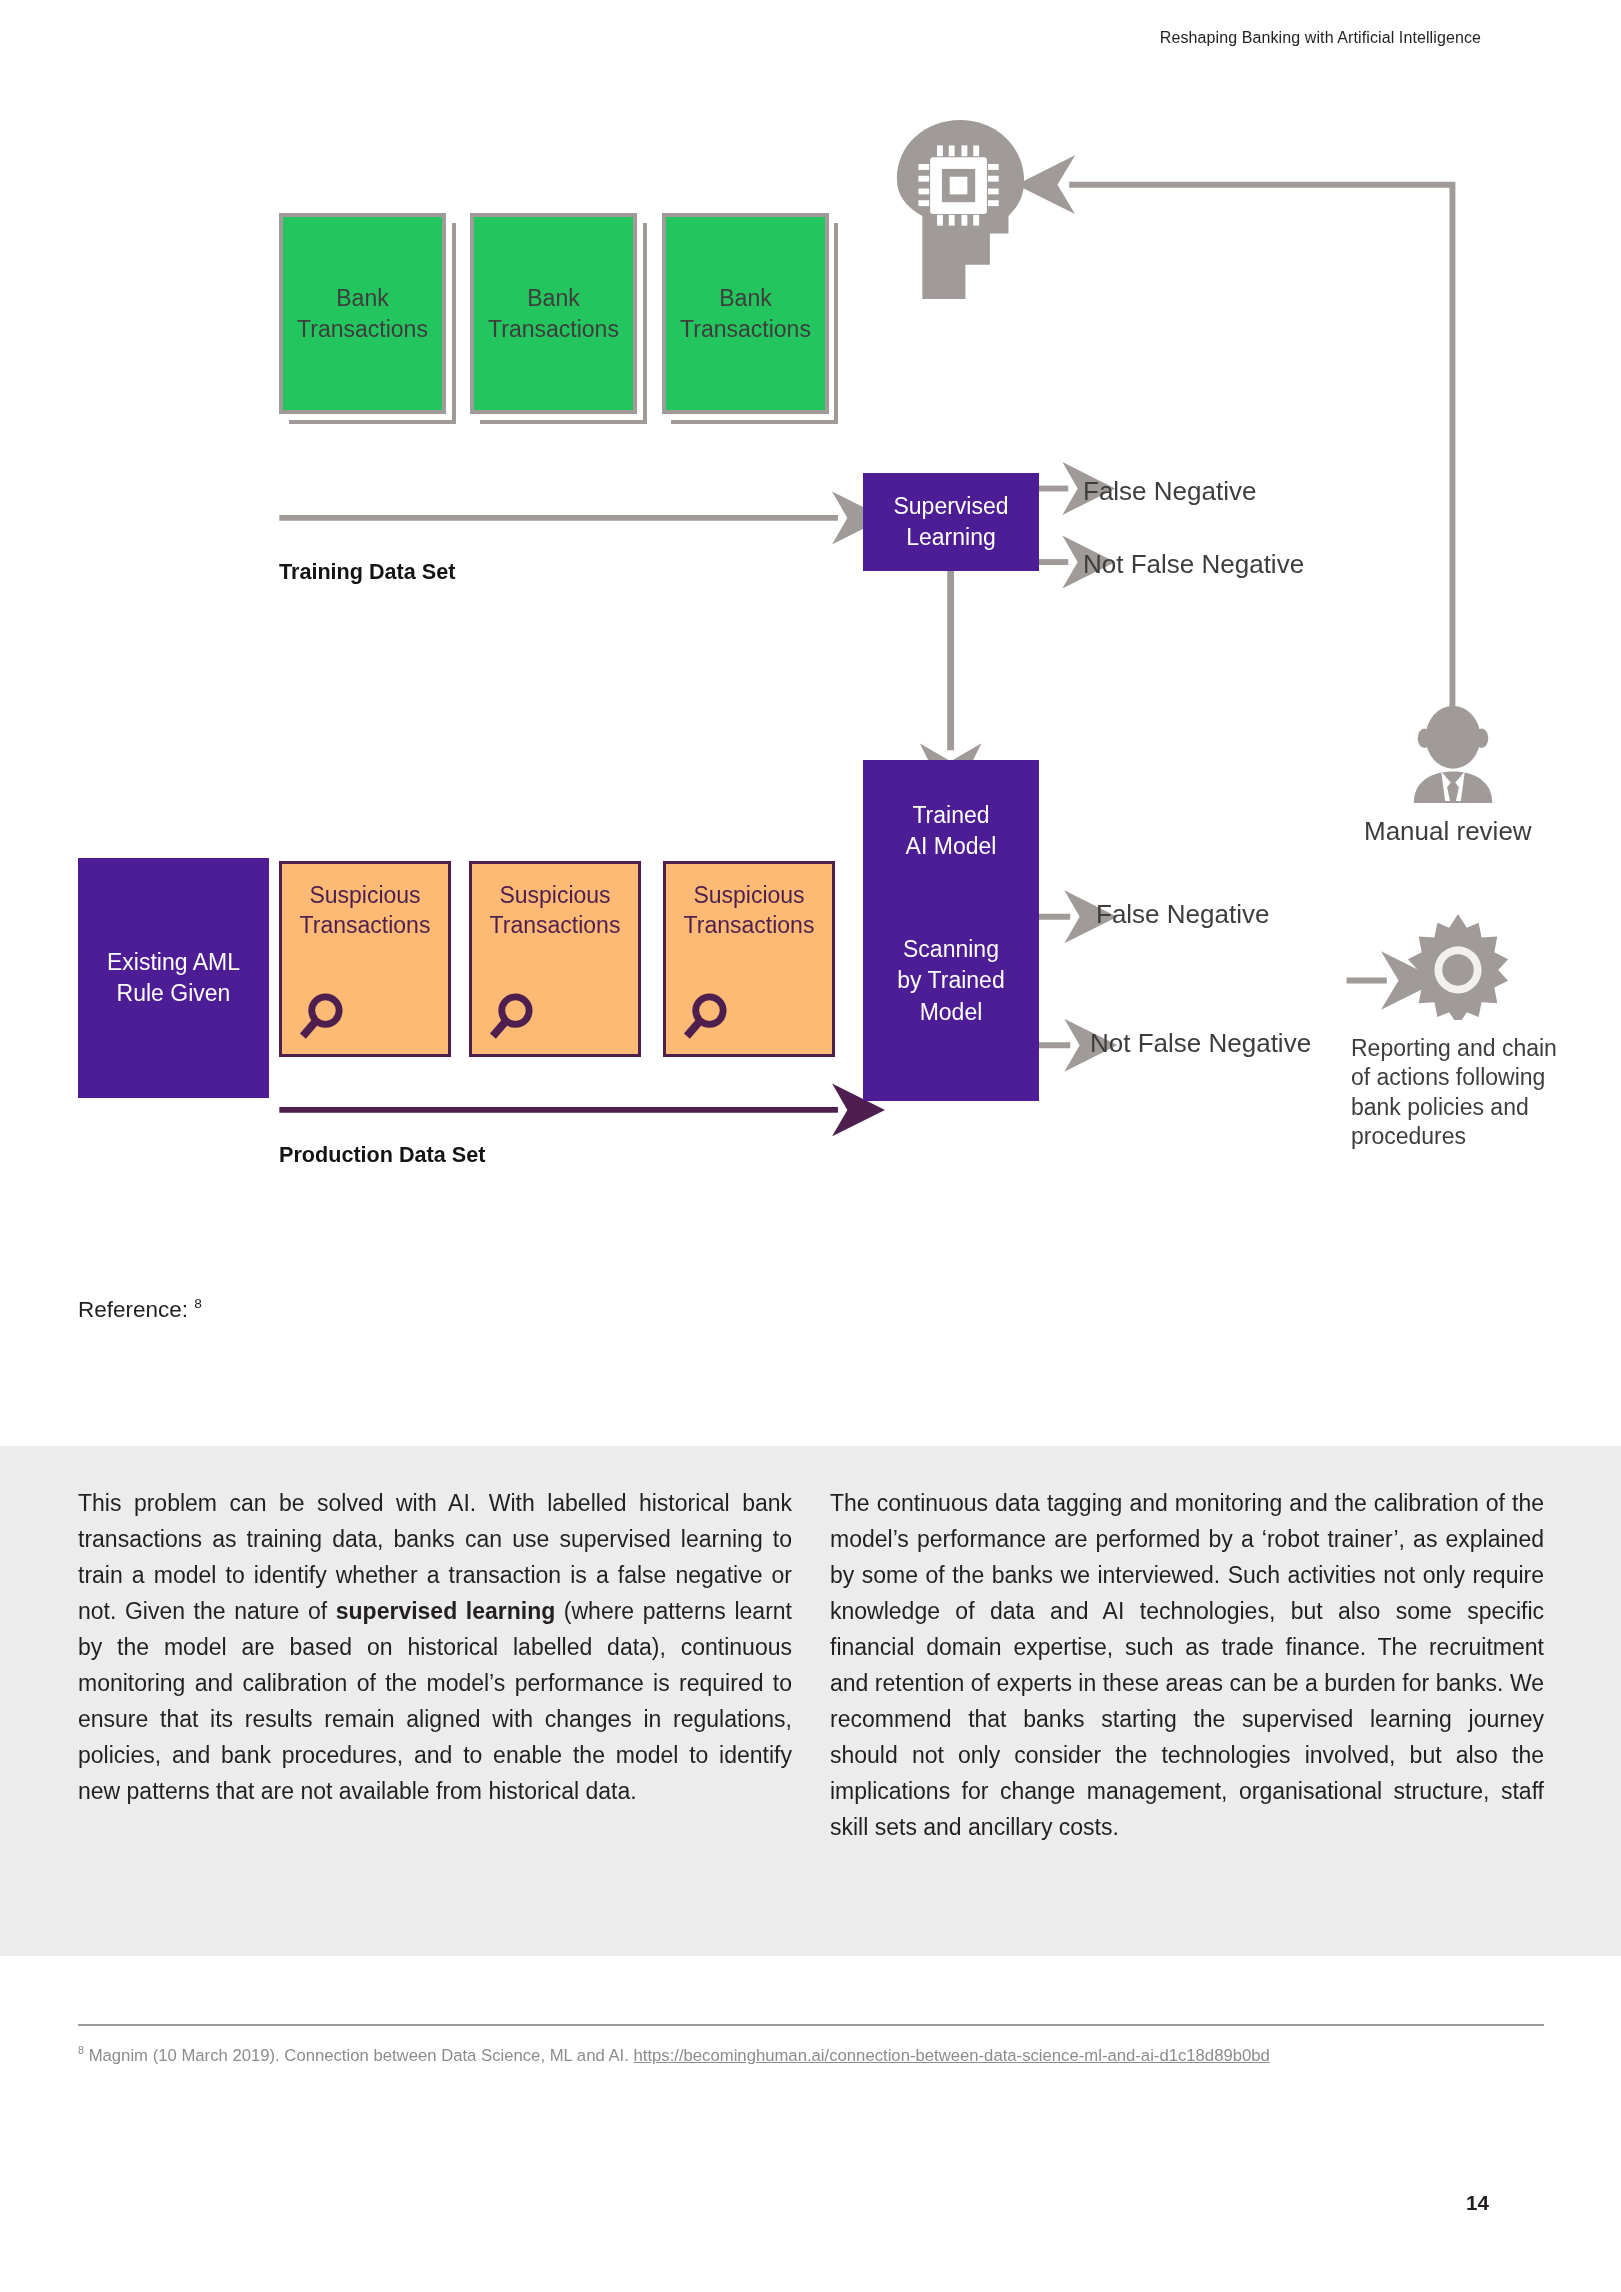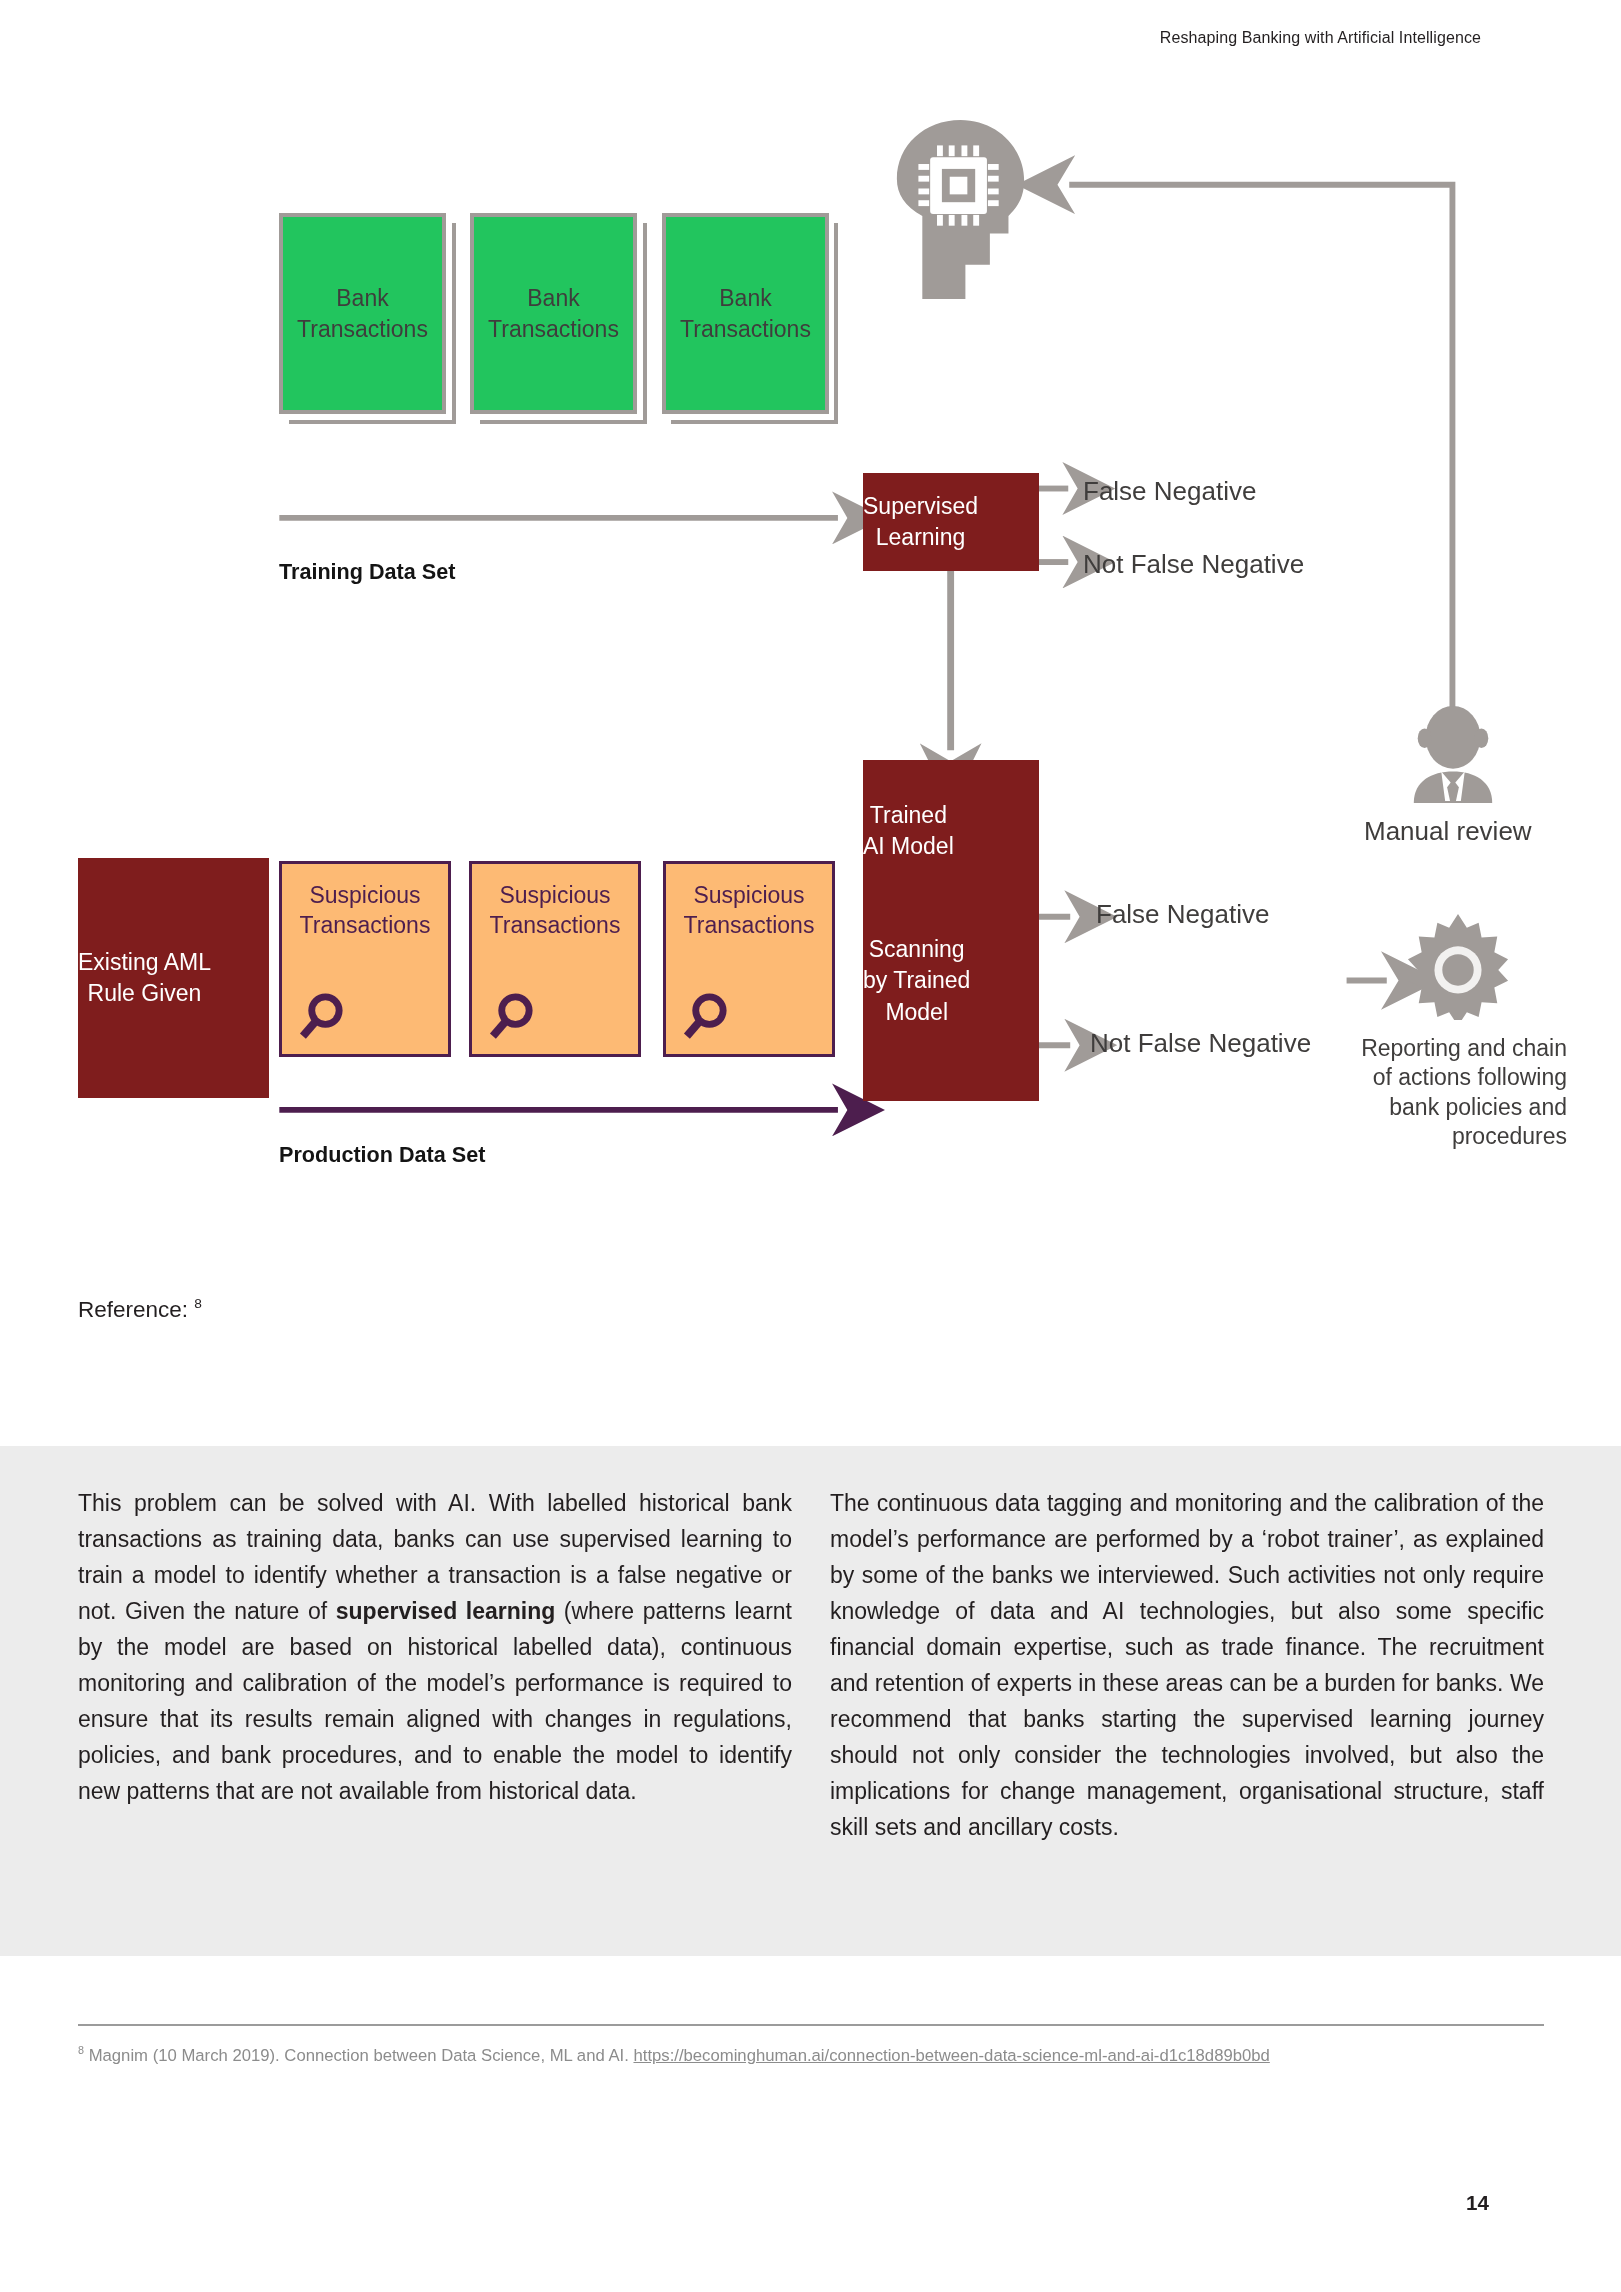--- a/index.html
+++ b/index.html
@@ -26,39 +26,39 @@
   .card .card-txt{
     font-size:23px;line-height:1.32;color:#3f3d3c;text-align:center;
     font-weight:400;
   }
   .card-shadow{
     position:absolute;border:4.9px solid #a09b98;border-top:none;border-left:none;
     box-sizing:border-box;background:transparent;
   }
 
   .pbox{
-    position:absolute;background:#7f1d1d;box-sizing:border-box;
-    display:flex;align-items:center;
+    position:absolute;background:#4c1d95;box-sizing:border-box;
+    display:flex;align-items:center;justify-content:center;
   }
   .pbox .pbox-txt{
     color:#ffffff;font-size:23px;line-height:1.36;text-align:center;font-weight:400;
   }
 
   .scard{
     position:absolute;background:#fdba74;border:3.9px solid #4d1e4e;
     box-sizing:border-box;padding-top:15.7px;
   }
   .scard .scard-txt{
     font-size:23px;line-height:1.32;color:#4d1e4e;text-align:center;display:block;
   }
   .scard .mag{position:absolute;left:15.7px;bottom:11.8px;}
 
   .lbl{position:absolute;font-size:21.6px;font-weight:bold;color:#141414;white-space:nowrap;}
   .flow-txt{position:absolute;font-size:26px;color:#3f3d3c;white-space:nowrap;}
-  .cap{position:absolute;font-size:23px;color:#3f3d3c;text-align:right;line-height:1.28;}
+  .cap{position:absolute;font-size:23px;color:#3f3d3c;text-align:left;line-height:1.28;}
 
   svg.lyr{position:absolute;left:0;top:0;width:1621px;height:1137px;overflow:visible;}
 
   
   .reference{
     position:absolute;left:78px;top:1296px;font-size:22.5px;color:#231f20;
   }
   .reference sup{font-size:13.7px;vertical-align:super;}
 
   

